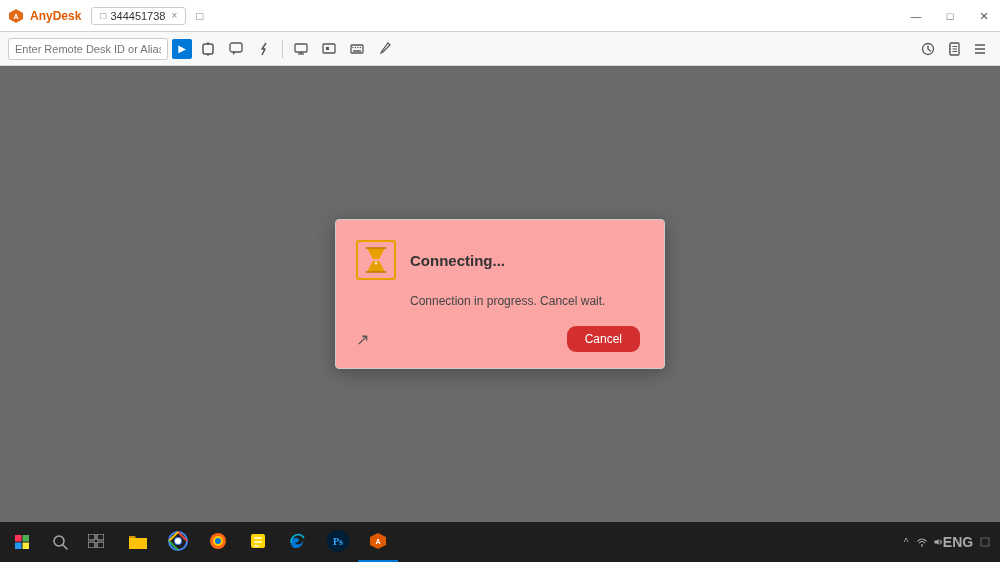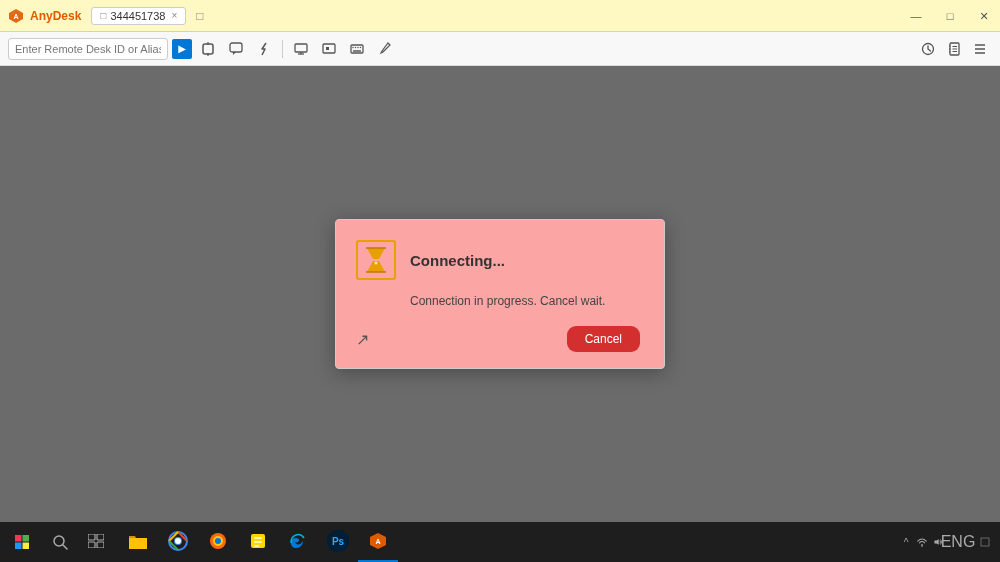--- a/index.html
+++ b/index.html
@@ -9,21 +9,21 @@
       overflow: hidden;
       font-family: 'Segoe UI', Arial, sans-serif;
       background: #6b6b6b;
       position: relative;
     }
 
     
     .title-bar {
       width: 100%;
       height: 32px;
-      background: #fef9c3;
+      background: #ffffff;
       display: flex;
       align-items: center;
       padding: 0 8px;
       border-bottom: 1px solid #d0d0d0;
       position: relative;
       z-index: 10;
     }
     .title-bar-left {
       display: flex;
       align-items: center;
@@ -502,21 +502,21 @@
     </div>
 
     <div class="taskbar-icon-btn">
       <svg width="20" height="20" viewBox="0 0 20 20">
         <path d="M15,10 C15,14 12,17 8,17 C5,17 3,15 3,12 C3,9 5,7 8,7 C10,7 11,8 11,9 C11,11 9,12 7,11 C8,14 12,15 15,10 Z" fill="#0078d7"></path>
         <path d="M16,7 C14,4 11,3 8,4 C5,5 3,8 3,12" fill="none" stroke="#00b4d8" stroke-width="1.5"></path>
       </svg>
     </div>
 
     <div class="taskbar-icon-btn">
-      <div class="icon-square" style="background:#001e36;width:22px;height:22px;border-radius:10px;font-size:9px;font-family:Liberation Sans, sans-serif;">
+      <div class="icon-square" style="background:#001e36;width:22px;height:22px;border-radius:10px;font-size:9px;font-family:Liberation Serif, serif;">
         <span style="color:#31a8ff;font-weight:bold;font-size:10px;">Ps</span>
       </div>
     </div>
 
     <div class="taskbar-icon-btn active">
       <svg width="20" height="20" viewBox="0 0 20 20">
         <polygon points="10,2 18,6 18,14 10,18 2,14 2,6" fill="#e05a00"></polygon>
         <text x="10" y="13" text-anchor="middle" font-size="7" fill="white" font-weight="bold">A</text>
       </svg>
     </div>
@@ -535,21 +535,21 @@
     </div>
 
     <div class="taskbar-sys-icon" style="padding:0 3px;cursor:pointer;">
       <svg width="14" height="12" viewBox="0 0 14 12">
         <polygon points="2,4 5,4 8,2 8,10 5,8 2,8" fill="#aaa"></polygon>
         <path d="M9.5,4 Q11.5,6 9.5,8" fill="none" stroke="#aaa" stroke-width="1.2"></path>
         <path d="M10.5,2.5 Q13.5,6 10.5,9.5" fill="none" stroke="#aaa" stroke-width="1.2"></path>
       </svg>
     </div>
 
-    <div class="taskbar-sys-icon" style="color:#aaa;font-size:16px;padding:0 12px;cursor:pointer;">ENG</div>
+    <div class="taskbar-sys-icon" style="color:#aaa;font-size:14px;padding:0 12px;cursor:pointer;font-weight:bold;">ENG</div>
 
 
     <div class="taskbar-notif">
       <svg width="10" height="10" viewBox="0 0 10 10">
         <rect x="1" y="1" width="8" height="8" fill="none" stroke="#666" stroke-width="1"></rect>
       </svg>
     </div>
   </div>
 </div>
 

